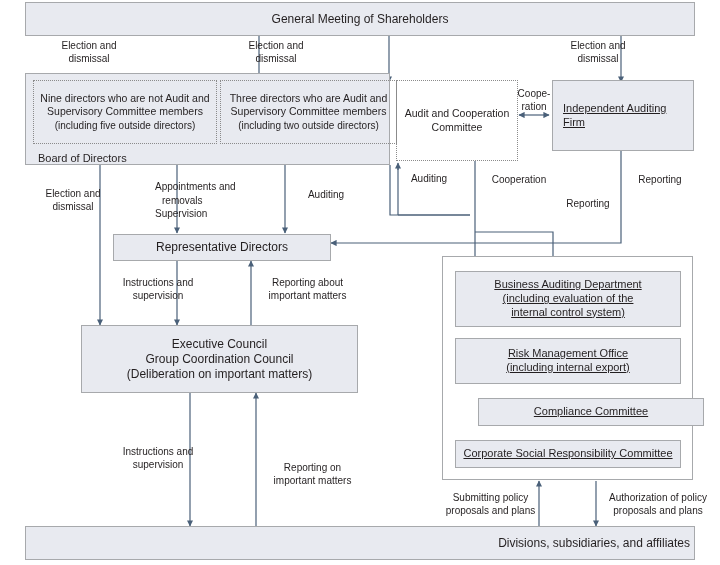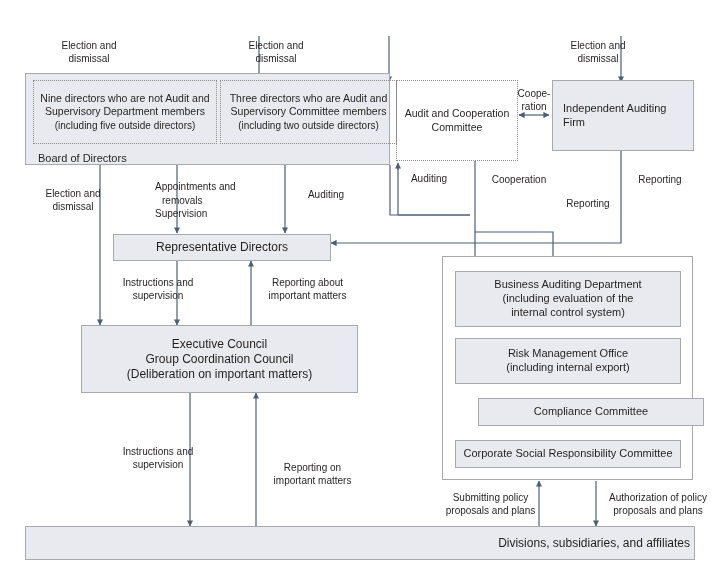--- a/index.html
+++ b/index.html
@@ -67,21 +67,21 @@
     white-space: pre-line;
     text-align: center;
   }
   .lbl.ctr { text-align: center; }
   .bod-title {
     position: absolute;
     font-size: 11px;
     color: #231f20;
   }
   .fs12 { font-size: 12px; }
-  .fs11 { font-size: 11px; }
+  .fs11 { font-size: 11px; text-decoration: underline; }
   .fs105 { font-size: 10.5px; }
   .fs10 { font-size: 10px; }
   .bullets {
     position: absolute;
     font-size: 10px;
     line-height: 1.35;
     color: #231f20;
   }
   .bullets .bi { display: block; padding-left: 7px; text-indent: -7px; }
 </style>
@@ -130,37 +130,42 @@
       <path d="M 190 393 L 190 526" marker-end="url(#ar)"></path>
 
       <path d="M 256 526 L 256 393" marker-end="url(#ar)"></path>
 
       <path d="M 539 526 L 539 481" marker-end="url(#ar)"></path>
 
       <path d="M 596 481 L 596 526" marker-end="url(#ar)"></path>
     </g>
   </svg>
 
+  <div class="box fs12" style="left:25px; top:2px; width:670px; height:34px;">
+    <span class="lines">
+        <span>General Meeting of Shareholders</span>
+      </span>
+  </div>
 
   <div class="lbl ctr" style="left:44px; top:40px; width:90px;">Election and
 dismissal</div>
   <div class="lbl ctr" style="left:231px; top:40px; width:90px;">Election and
 dismissal</div>
   <div class="lbl ctr" style="left:553px; top:40px; width:90px;">Election and
 dismissal</div>
 
   <div class="box" style="left:25px; top:73px; width:365px; height:92px; display:block;"></div>
 
   <div class="bod-title" style="left:38px; top:152px;">Board of Directors</div>
 
   <div class="dotted fs105" style="left:33px; top:80px; width:184px; height:64px;">
     <span class="lines">
       <span>Nine directors who are not</span>
       <span>Audit and Supervisory</span>
-      <span>Department members</span>
+      <span>Committee members</span>
       <span class="fs10">(including five outside directors)</span>
     </span>
   </div>
 
   <div class="dotted fs105" style="left:220px; top:80px; width:177px; height:64px;">
     <span class="lines">
       <span>Three directors who are Audit</span>
       <span>and Supervisory Committee</span>
       <span>members</span>
       <span class="fs10">(including two outside directors)</span>

